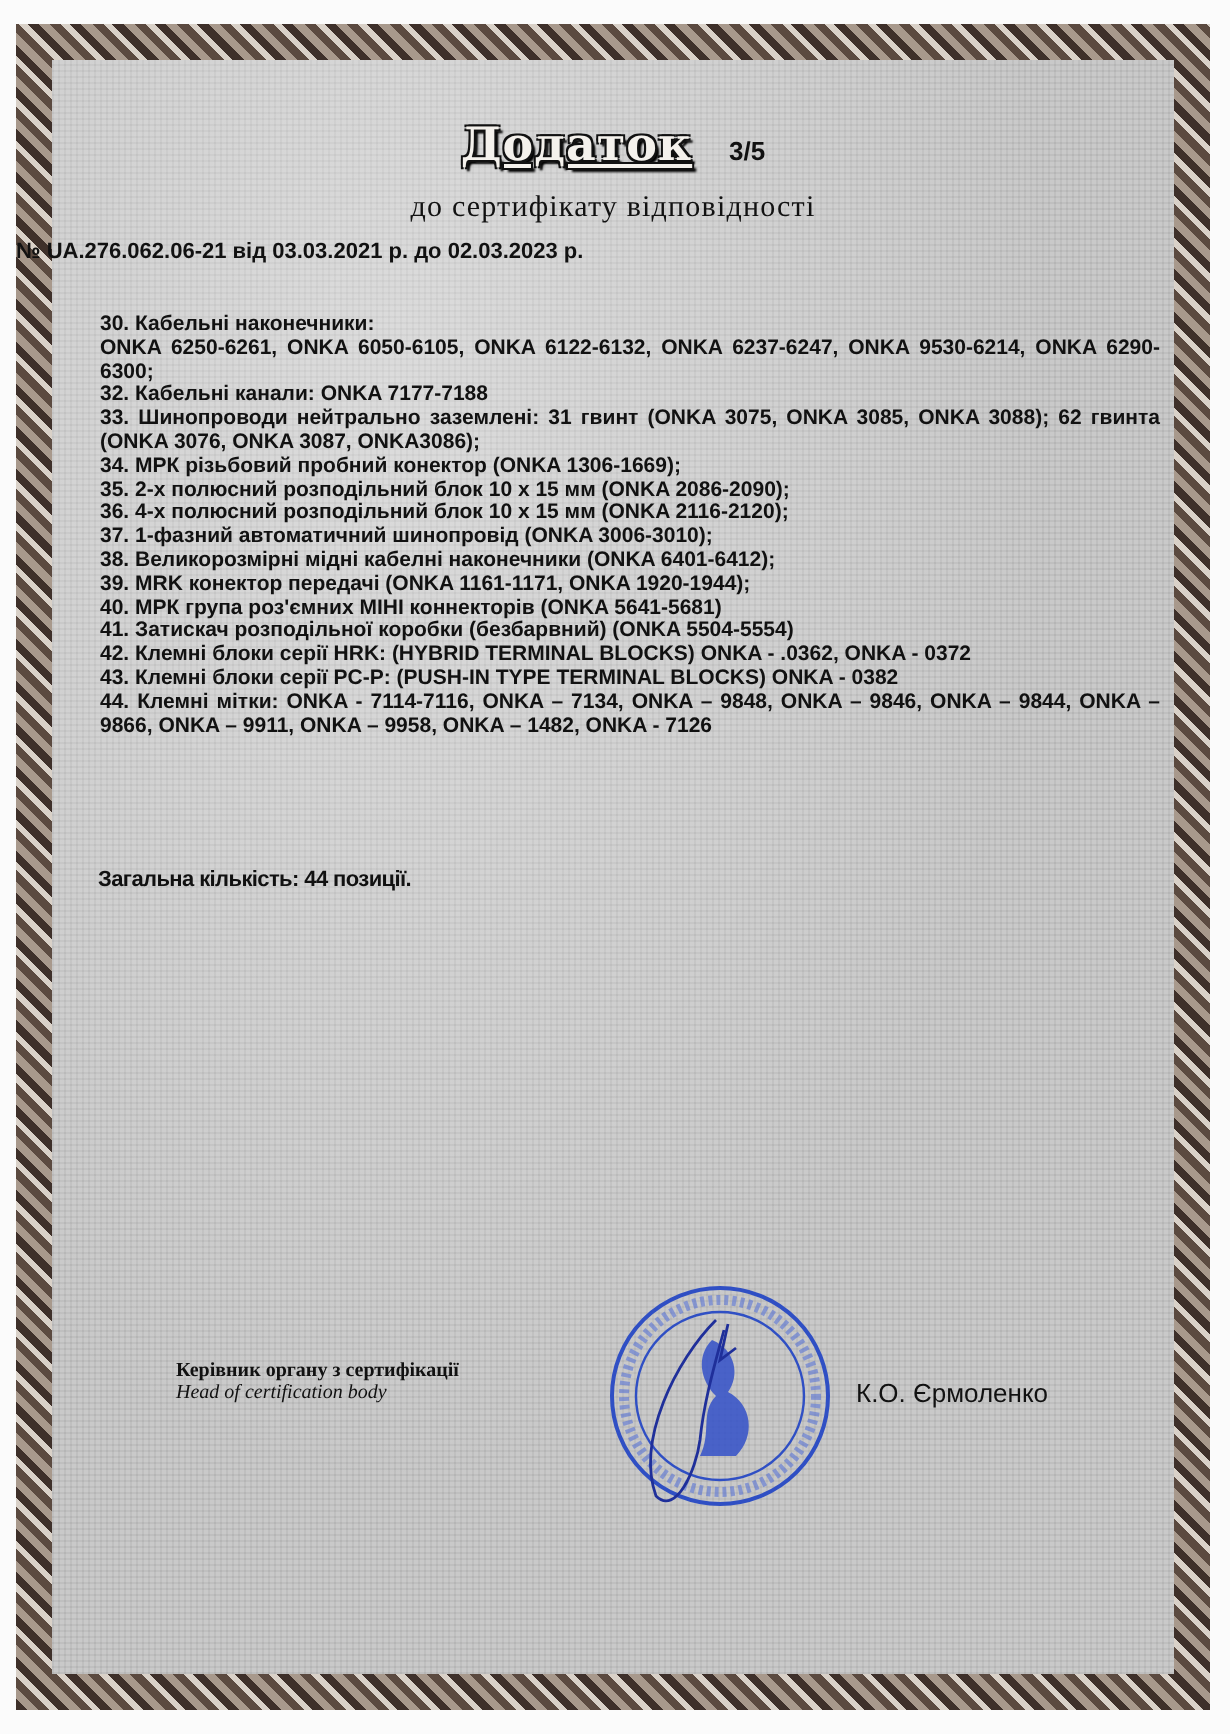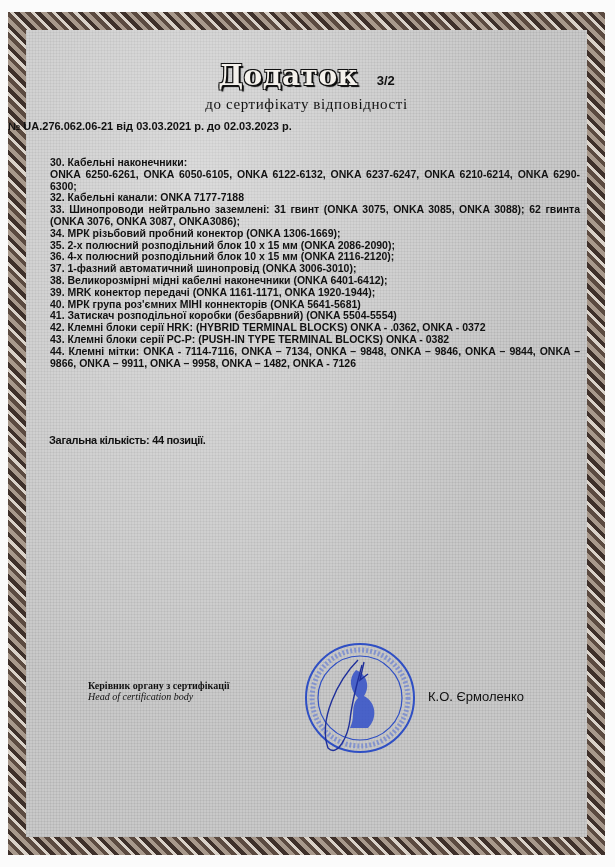--- a/index.html
+++ b/index.html
@@ -23,24 +23,25 @@
         repeating-linear-gradient(90deg, rgba(0,0,0,0.05) 0 1px, rgba(255,255,255,0) 1px 3px),
         #c9c9c9;
     }
     .content {
       position:absolute; left:8px; top:12px; width:597px; height:843px;
     }
     .title-row {
       position:absolute; left:0; right:0; top:47px; text-align:center;
     }
     .title {
-      font-family:"DejaVu Serif", serif; font-weight:bold; font-size:28px;
+      font-family:"DejaVu Serif", serif; font-weight:bold; font-size:23px;
       color:#f4f1ec;
       text-shadow: 1px 1px 0 #111, -1px -1px 0 #111, 1px -1px 0 #111, -1px 1px 0 #111, 2px 2px 1px #000;
       letter-spacing:0.5px;
+      text-decoration:underline;
     }
     .page-num {
       font-weight:bold; font-size:13px; color:#111; margin-left:14px; vertical-align:middle;
     }
     .subtitle {
       position:absolute; left:0; right:0; top:84px; text-align:center;
       font-family:"Liberation Serif", serif; font-size:15px; color:#111; letter-spacing:0.6px;
     }
     .certno {
       position:absolute; left:0; right:0; top:108px; text-align:left;
@@ -71,29 +72,29 @@
   </style>
 </head>
 <body>
 
 <div class="page">
   <div class="frame"></div>
   <div class="content">
 
     <div class="title-row">
       <span class="title">Додаток</span>
-      <span class="page-num">3/2</span>
+      <span class="page-num">3/5</span>
     </div>
 
     <div class="subtitle">до сертифікату відповідності</div>
     <div class="certno">№ UA.276.062.06-21 від 03.03.2021 р. до 02.03.2023 р.</div>
 
     <div class="items">
       <p class="item">30. Кабельні наконечники:</p>
-      <p class="item">ONKA 6250-6261, ONKA 6050-6105, ONKA 6122-6132, ONKA 6237-6247, ONKA 6210-6214, ONKA 6290-6300;</p>
+      <p class="item">ONKA 6250-6261, ONKA 6050-6105, ONKA 6122-6132, ONKA 6237-6247, ONKA 9530-6214, ONKA 6290-6300;</p>
       <p class="item">32. Кабельні канали: ONKA 7177-7188</p>
       <p class="item">33. Шинопроводи нейтрально заземлені: 31 гвинт (ONKA 3075, ONKA 3085, ONKA 3088); 62 гвинта (ONKA 3076, ONKA 3087, ONKA3086);</p>
       <p class="item">34. МРК різьбовий пробний конектор (ONKA 1306-1669);</p>
       <p class="item">35. 2-х полюсний розподільний блок 10 х 15 мм (ONKA 2086-2090);</p>
       <p class="item">36. 4-х полюсний розподільний блок 10 х 15 мм (ONKA 2116-2120);</p>
       <p class="item">37. 1-фазний автоматичний шинопровід (ONKA 3006-3010);</p>
       <p class="item">38. Великорозмірні мідні кабелні наконечники (ONKA 6401-6412);</p>
       <p class="item">39. MRK конектор передачі (ONKA 1161-1171, ONKA 1920-1944);</p>
       <p class="item">40. МРК група роз'ємних МІНІ коннекторів (ONKA 5641-5681)</p>
       <p class="item">41. Затискач розподільної коробки (безбарвний) (ONKA 5504-5554)</p>

